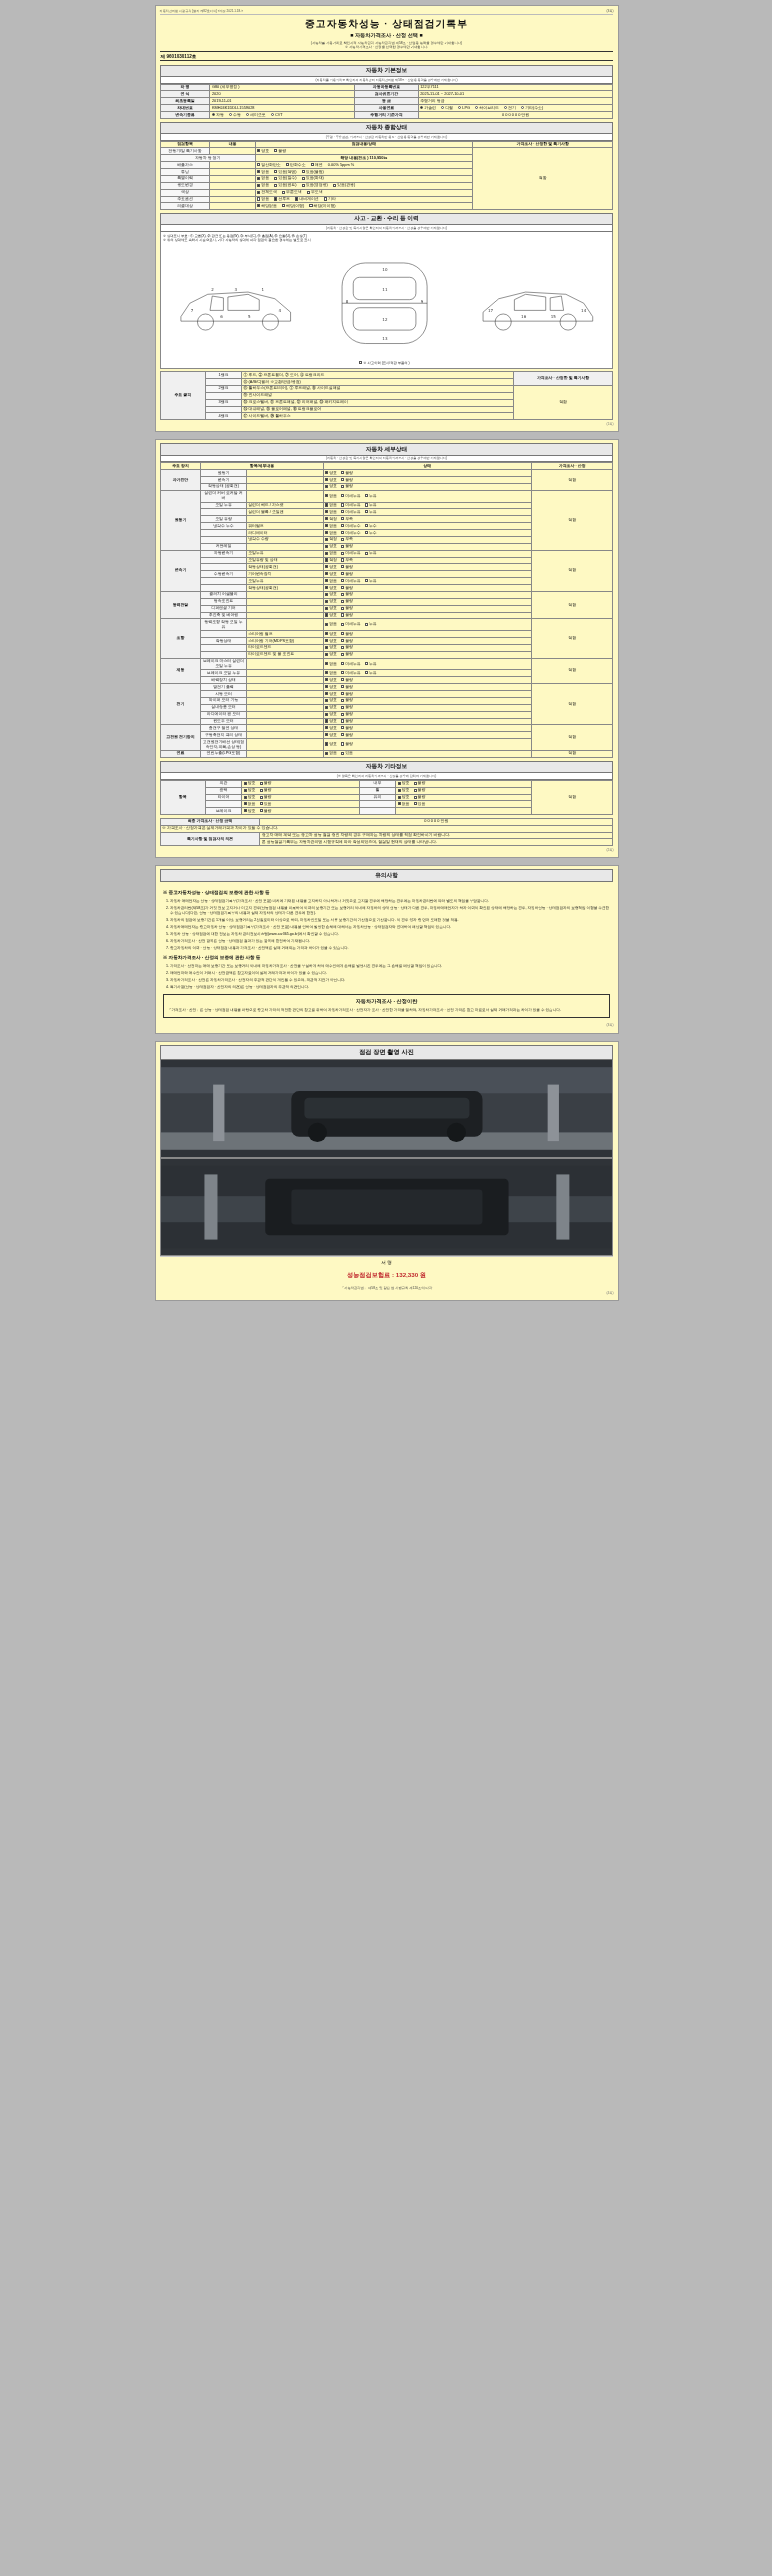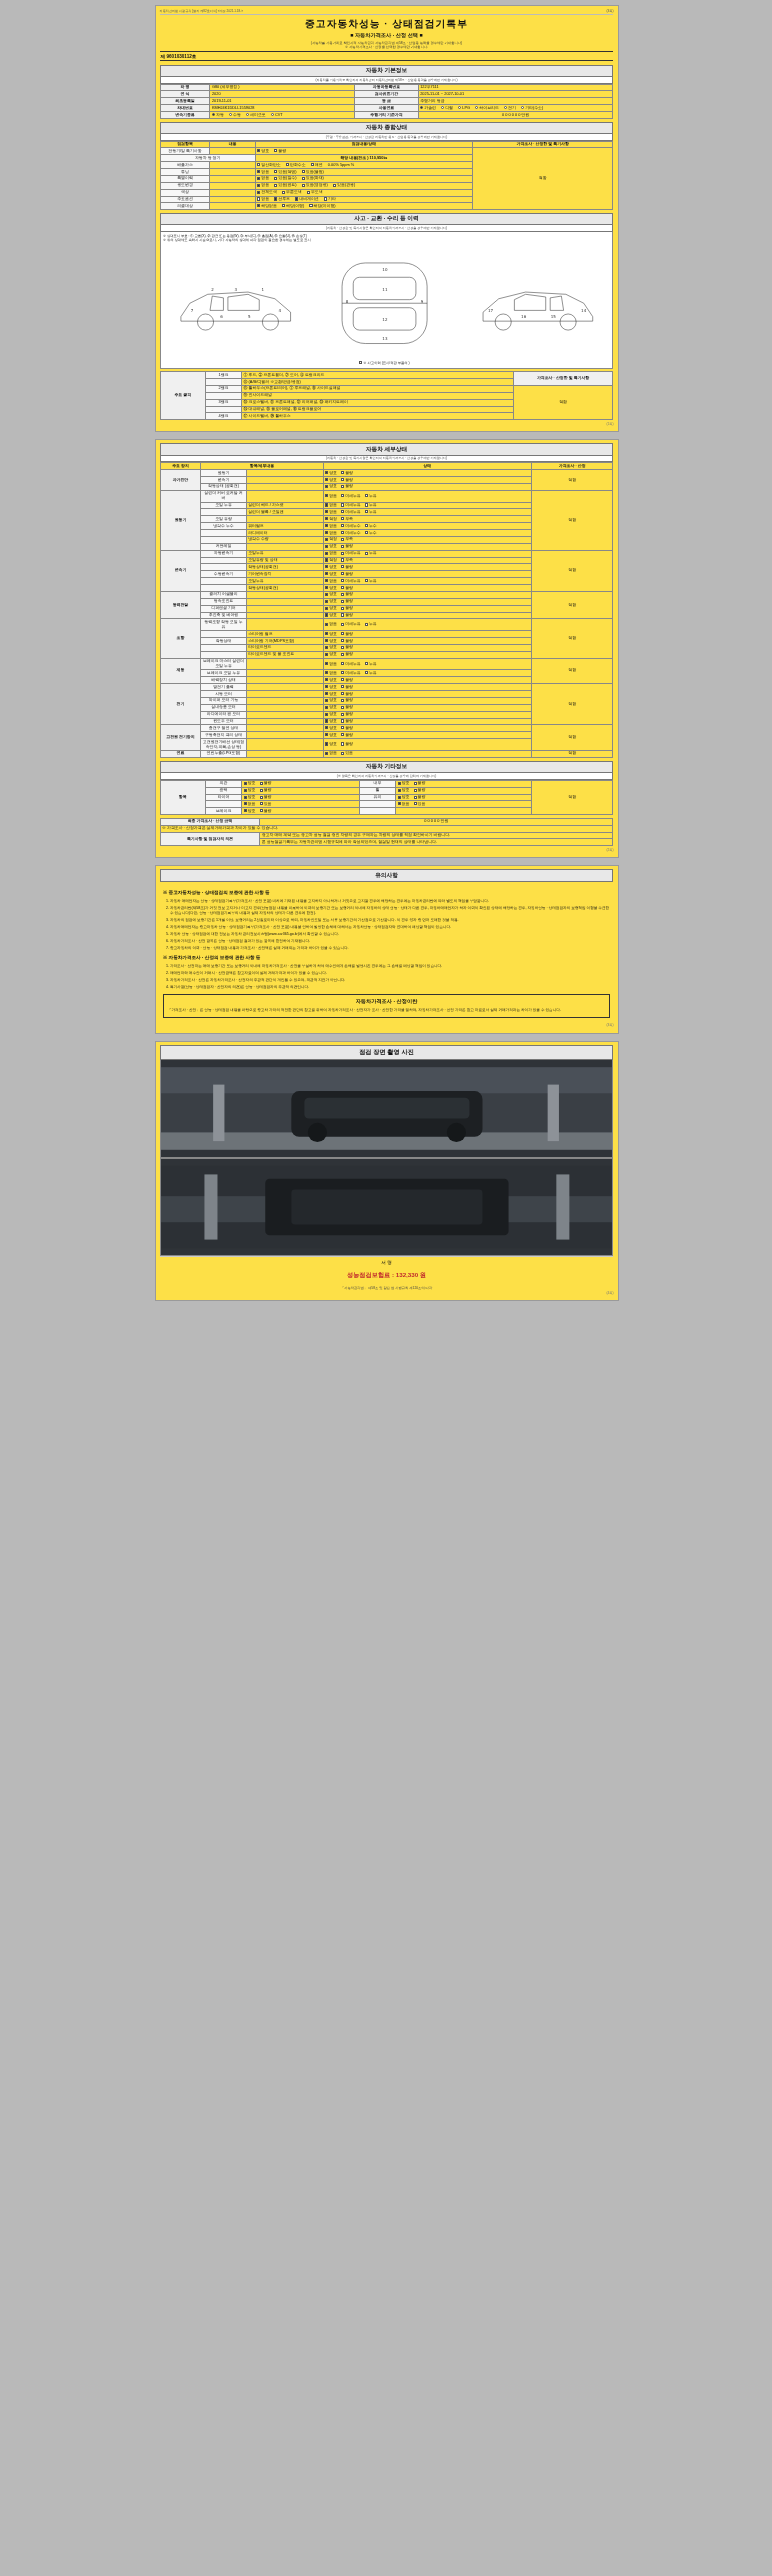--- a/index.html
+++ b/index.html
@@ -8,21 +8,21 @@
     width:773px;
     background:#b9b9b9;
     font-family:"Liberation Sans", sans-serif;
     font-size:4.6px;
     color:#111;
     -webkit-font-smoothing:antialiased;
   }
   .page {
     width:464px;
     margin:0 auto 7.2px auto;
-    background:#fde047;
+    background:#fef9c3;
     border:0.5px solid #9a9a9a;
     padding:3.1px 4.1px 5.2px 4.1px;
     position:relative;
   }
   .page.first { margin-top:5.2px; }
   .tinybar {
     display:flex; justify-content:space-between;
     font-size:3.1px; color:#555; border-bottom:0.5px solid #bbb;
     padding-bottom:1px; margin-bottom:2.1px;
   }

